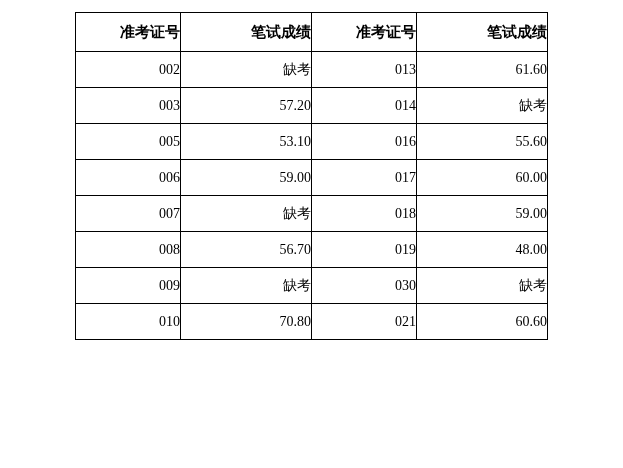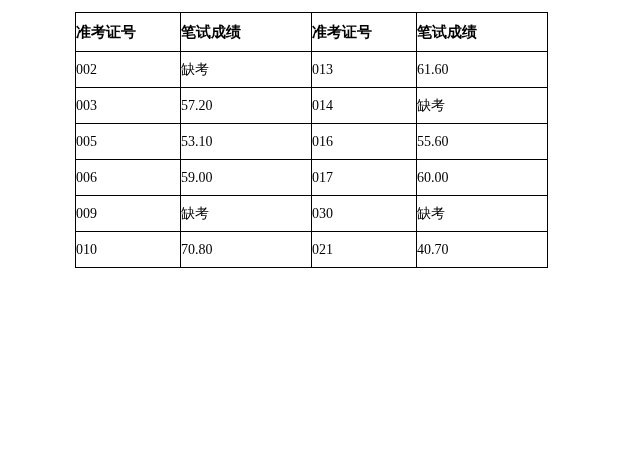--- a/index.html
+++ b/index.html
@@ -16,21 +16,21 @@
     top: 12px;
     width: 472px;
   }
   table.score-table {
     border-collapse: collapse;
     width: 472px;
     table-layout: fixed;
   }
   table.score-table td, table.score-table th {
     border: 1px solid #000000;
-    text-align: left;
+    text-align: right;
     vertical-align: middle;
     font-size: 14px;
     color: #000000;
     height: 35px;
     padding: 0;
     font-weight: normal;
   }
   table.score-table thead th {
     font-weight: bold;
     font-size: 15px;
@@ -77,26 +77,38 @@
         <td>016</td>
         <td>55.60</td>
       </tr>
       <tr>
         <td>006</td>
         <td>59.00</td>
         <td>017</td>
         <td>60.00</td>
       </tr>
       <tr>
+        <td>007</td>
+        <td>缺考</td>
+        <td>018</td>
+        <td>59.00</td>
+      </tr>
+      <tr>
+        <td>008</td>
+        <td>56.70</td>
+        <td>019</td>
+        <td>48.00</td>
+      </tr>
+      <tr>
         <td>009</td>
         <td>缺考</td>
         <td>030</td>
         <td>缺考</td>
       </tr>
       <tr>
         <td>010</td>
         <td>70.80</td>
         <td>021</td>
-        <td>40.70</td>
+        <td>60.60</td>
       </tr>
     </tbody>
   </table>
 </div>
 
 </body></html>

